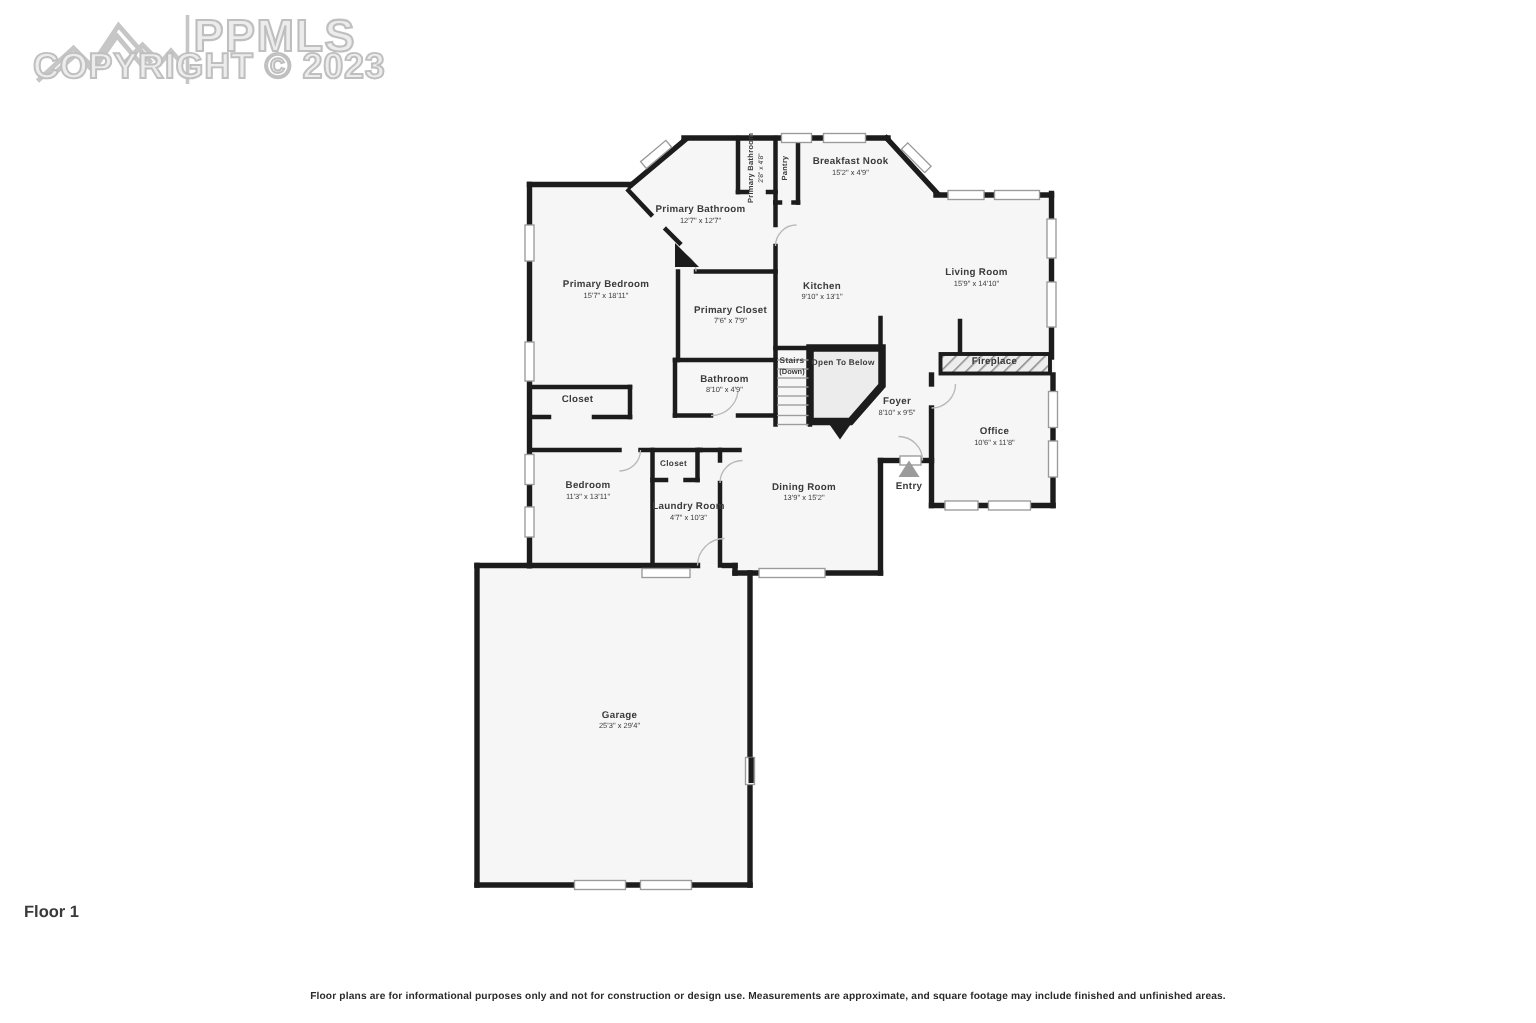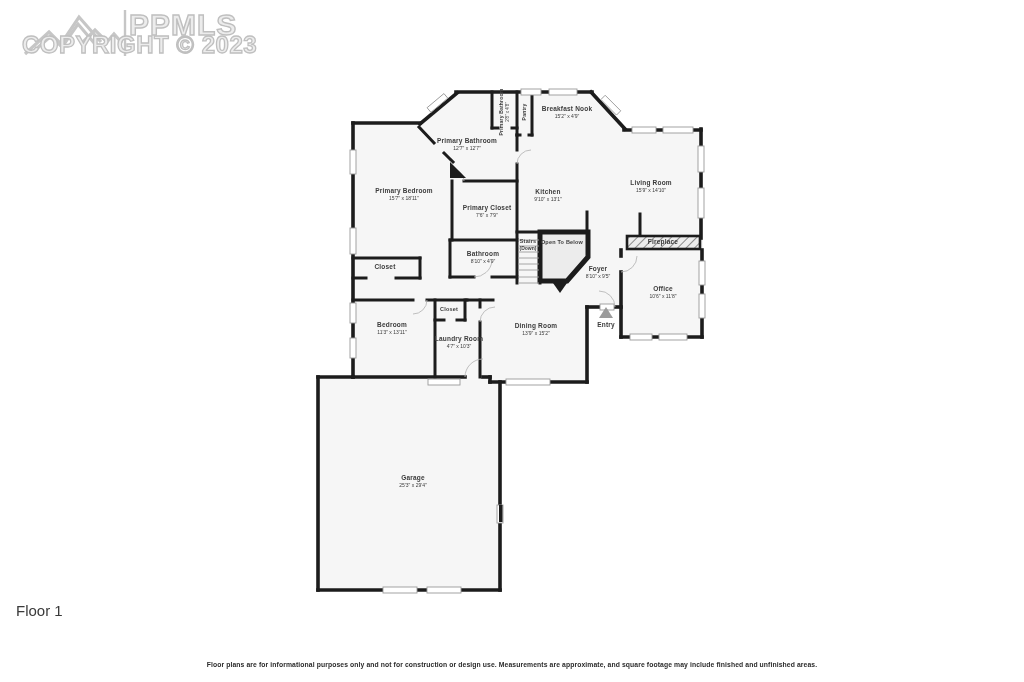--- a/index.html
+++ b/index.html
@@ -31,21 +31,21 @@
   .room .rd{font-size:5px;font-weight:400;}
   .room .rd:empty{display:none;}
   .room.vert{transform:translate(-50%,-50%) rotate(-90deg);}
   .room.vert .rn{font-size:5px;}
   .room.vert .rd{font-size:4.5px;}
   .room.tight .rn{font-size:5.5px;}
   .room.tight .rd{font-size:5px;font-weight:700;}
   
   .floor-label{
     position:absolute;left:16px;top:602px;
-    font-size:15px;font-weight:400;color:#3a3a3a;
+    font-size:11px;font-weight:700;color:#3a3a3a;
   }
   .disclaimer{
     position:absolute;left:0;top:661px;width:100%;text-align:center;
     font-size:6.8px;font-weight:600;color:#2b2b2b;letter-spacing:0.1px;
   }
 </style>
 </head>
 <body>
 
 <div class="watermark">

